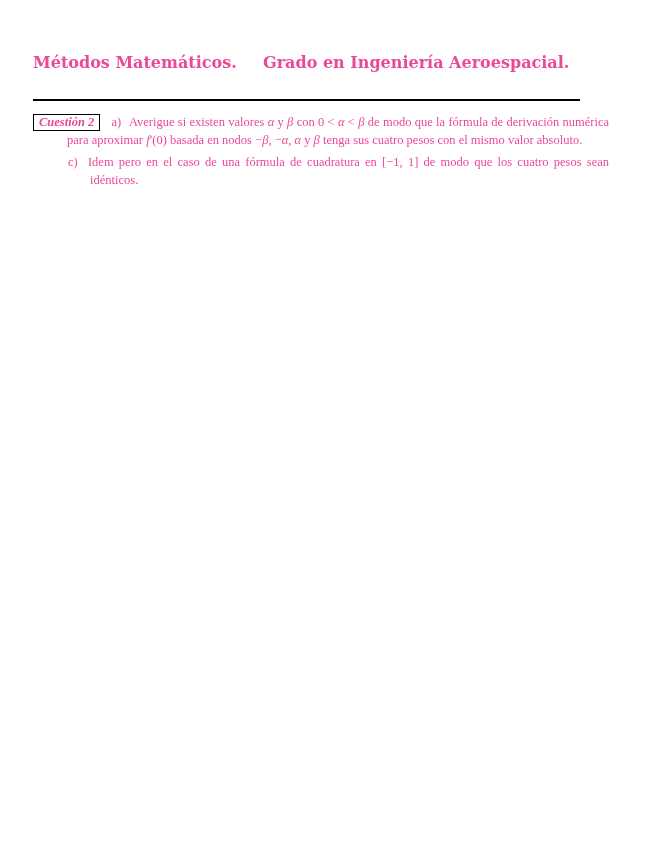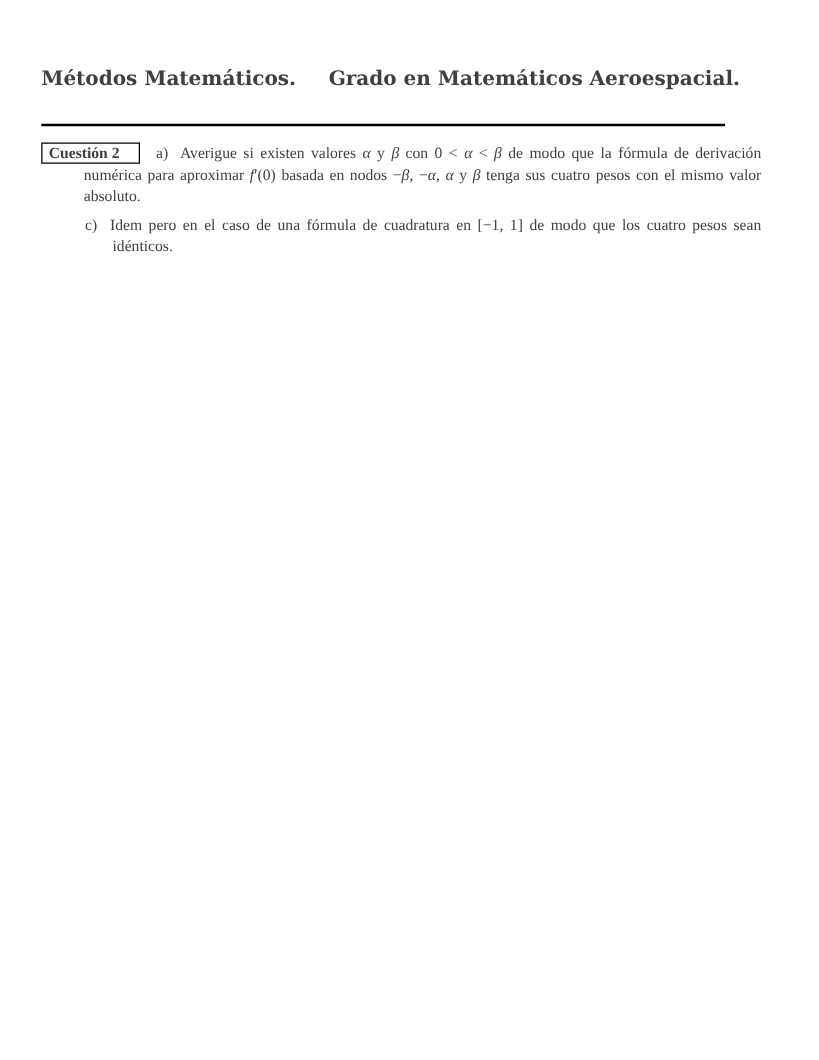--- a/index.html
+++ b/index.html
@@ -5,21 +5,21 @@
   html, body {
     margin: 0;
     padding: 0;
     background: #ffffff;
   }
   .page {
     position: relative;
     width: 655px;
     height: 848px;
     background: #ffffff;
-    color: #404040;
+    color: #ec4899;
     overflow: hidden;
     font-family: "Liberation Serif", "DejaVu Serif", serif;
   }
   
   .header {
     position: absolute;
     left: 33px;
     top: 51px;
     width: 547px;
     font-family: "DejaVu Serif", "Liberation Serif", serif;
@@ -66,37 +66,38 @@
   .item-c {
     margin-top: 5px;
     margin-left: 57px;
     text-indent: -22px;
     text-align: justify;
   }
   .qbox {
     display: inline-block;
     text-indent: 0;
     border: 1px solid #000000;
-    padding: 0px 15px 1px 5px;
+    padding: 0px 5px 1px 5px;
     font-weight: bold;
     margin-right: 8px;
     line-height: 14px;
+    font-style: italic;
   }
   .ilabel { margin-right: 5px; }
   .math { font-style: italic; }
 </style>
 </head>
 <body>
 
 <div class="page">
 
   <div class="header">
     <div class="h-row">
       <span class="h-col1">Métodos Matemáticos.</span>
-      <span class="h-col2">Grado en Matemáticos Aeroespacial.</span>
+      <span class="h-col2">Grado en Ingeniería Aeroespacial.</span>
     </div>
   </div>
 
   <hr class="rule">
 
   <div class="content">
 
     <p class="item item-a">
       <span class="qbox">Cuestión 2</span>
       <span class="ilabel">a)</span>

